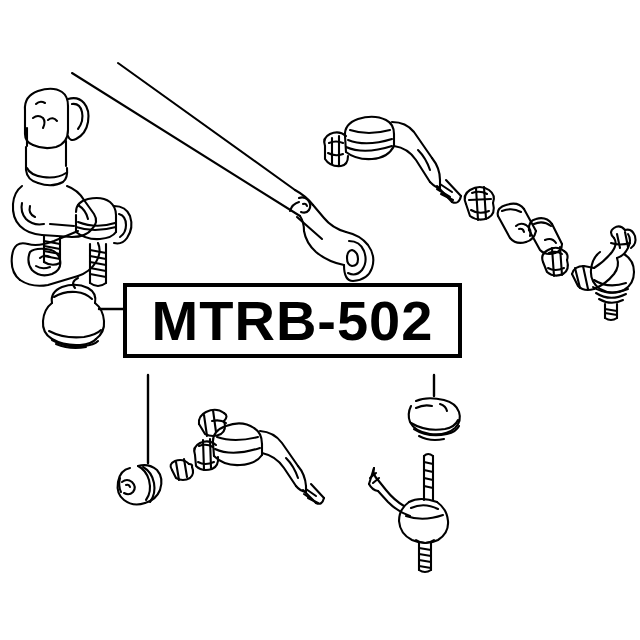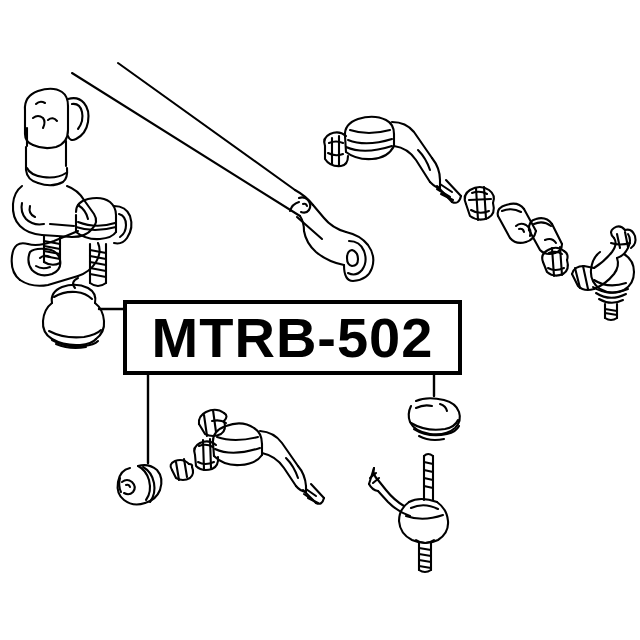--- a/index.html
+++ b/index.html
@@ -2,21 +2,21 @@
 <html><head>
 <meta charset="utf-8">
 <style>
   html,body{margin:0;padding:0;background:#ffffff;}
   body{width:640px;height:640px;overflow:hidden;
        font-family:"Liberation Sans", sans-serif;}
   #stage{position:relative;width:640px;height:640px;background:#ffffff;}
   #art{position:absolute;left:0;top:0;width:640px;height:640px;}
   #partbox{
     position:absolute;
-    left:123px;top:300px;
+    left:123px;top:283px;
     width:339px;height:75px;
     box-sizing:border-box;
     border:4px solid #000000;
     background:#ffffff;
     display:flex;align-items:center;justify-content:center;
   }
   #partlabel{
     font-family:"Liberation Sans", sans-serif;
     font-size:56px;
     font-weight:700;

